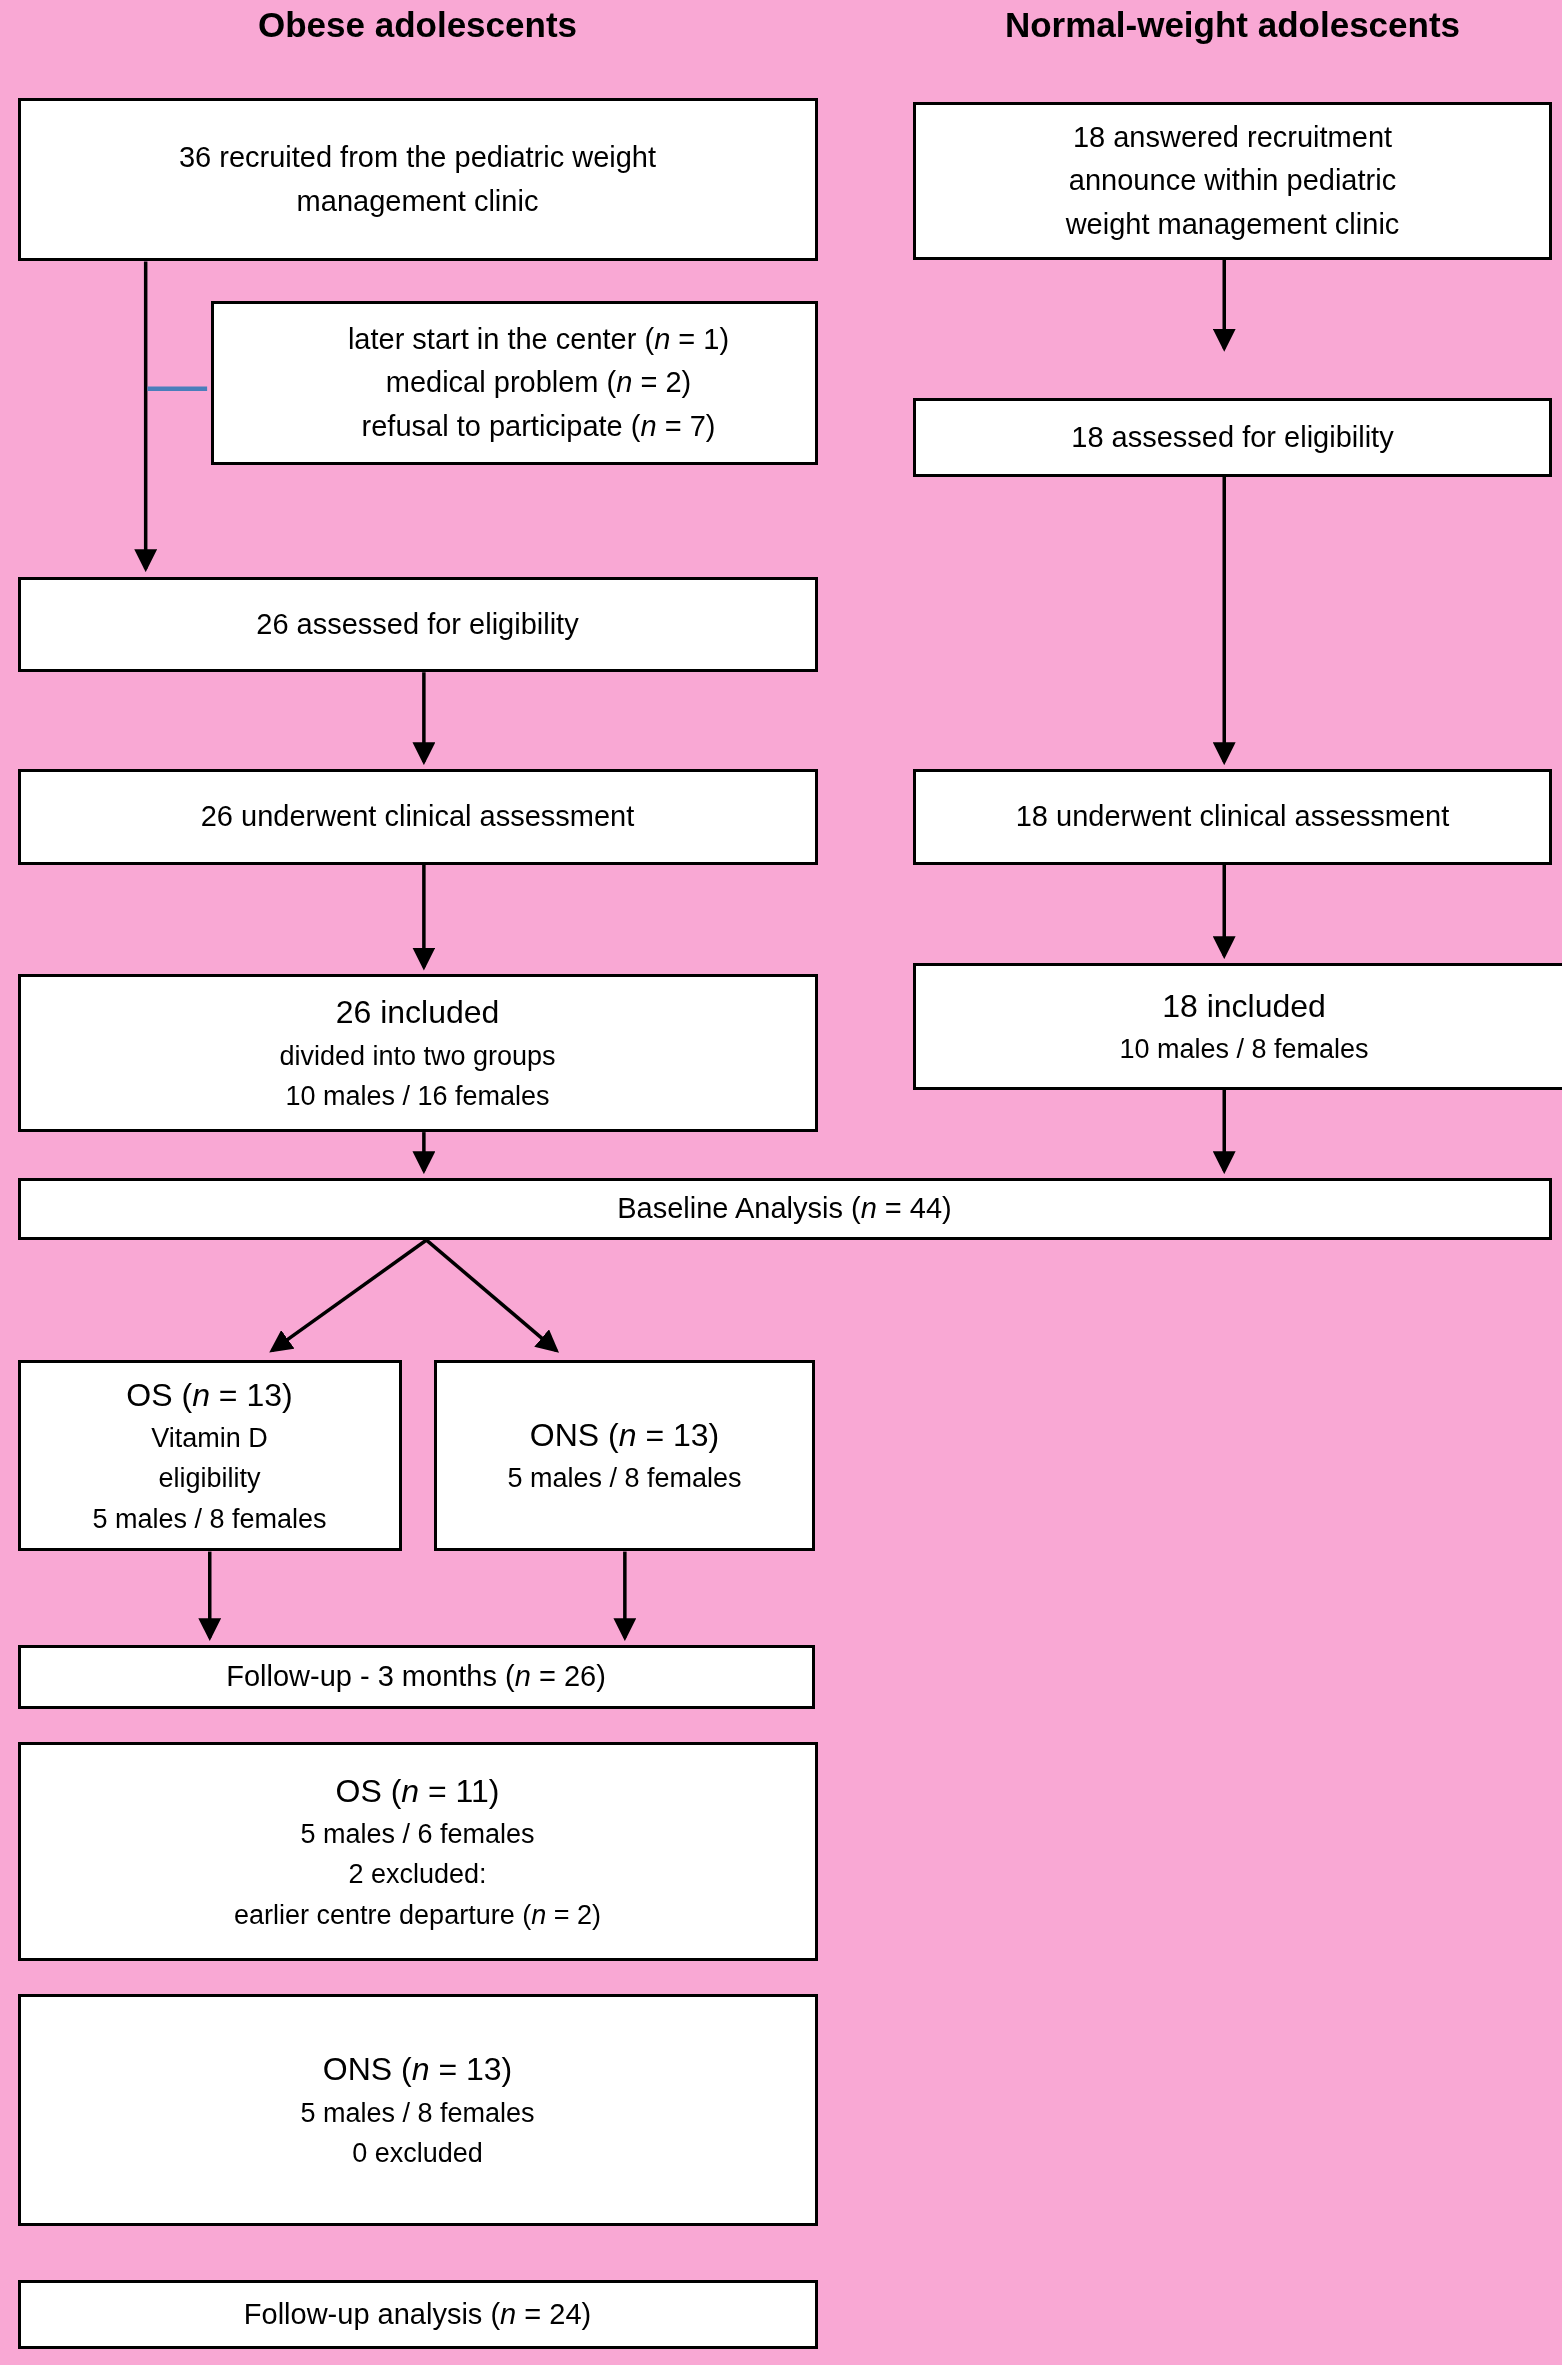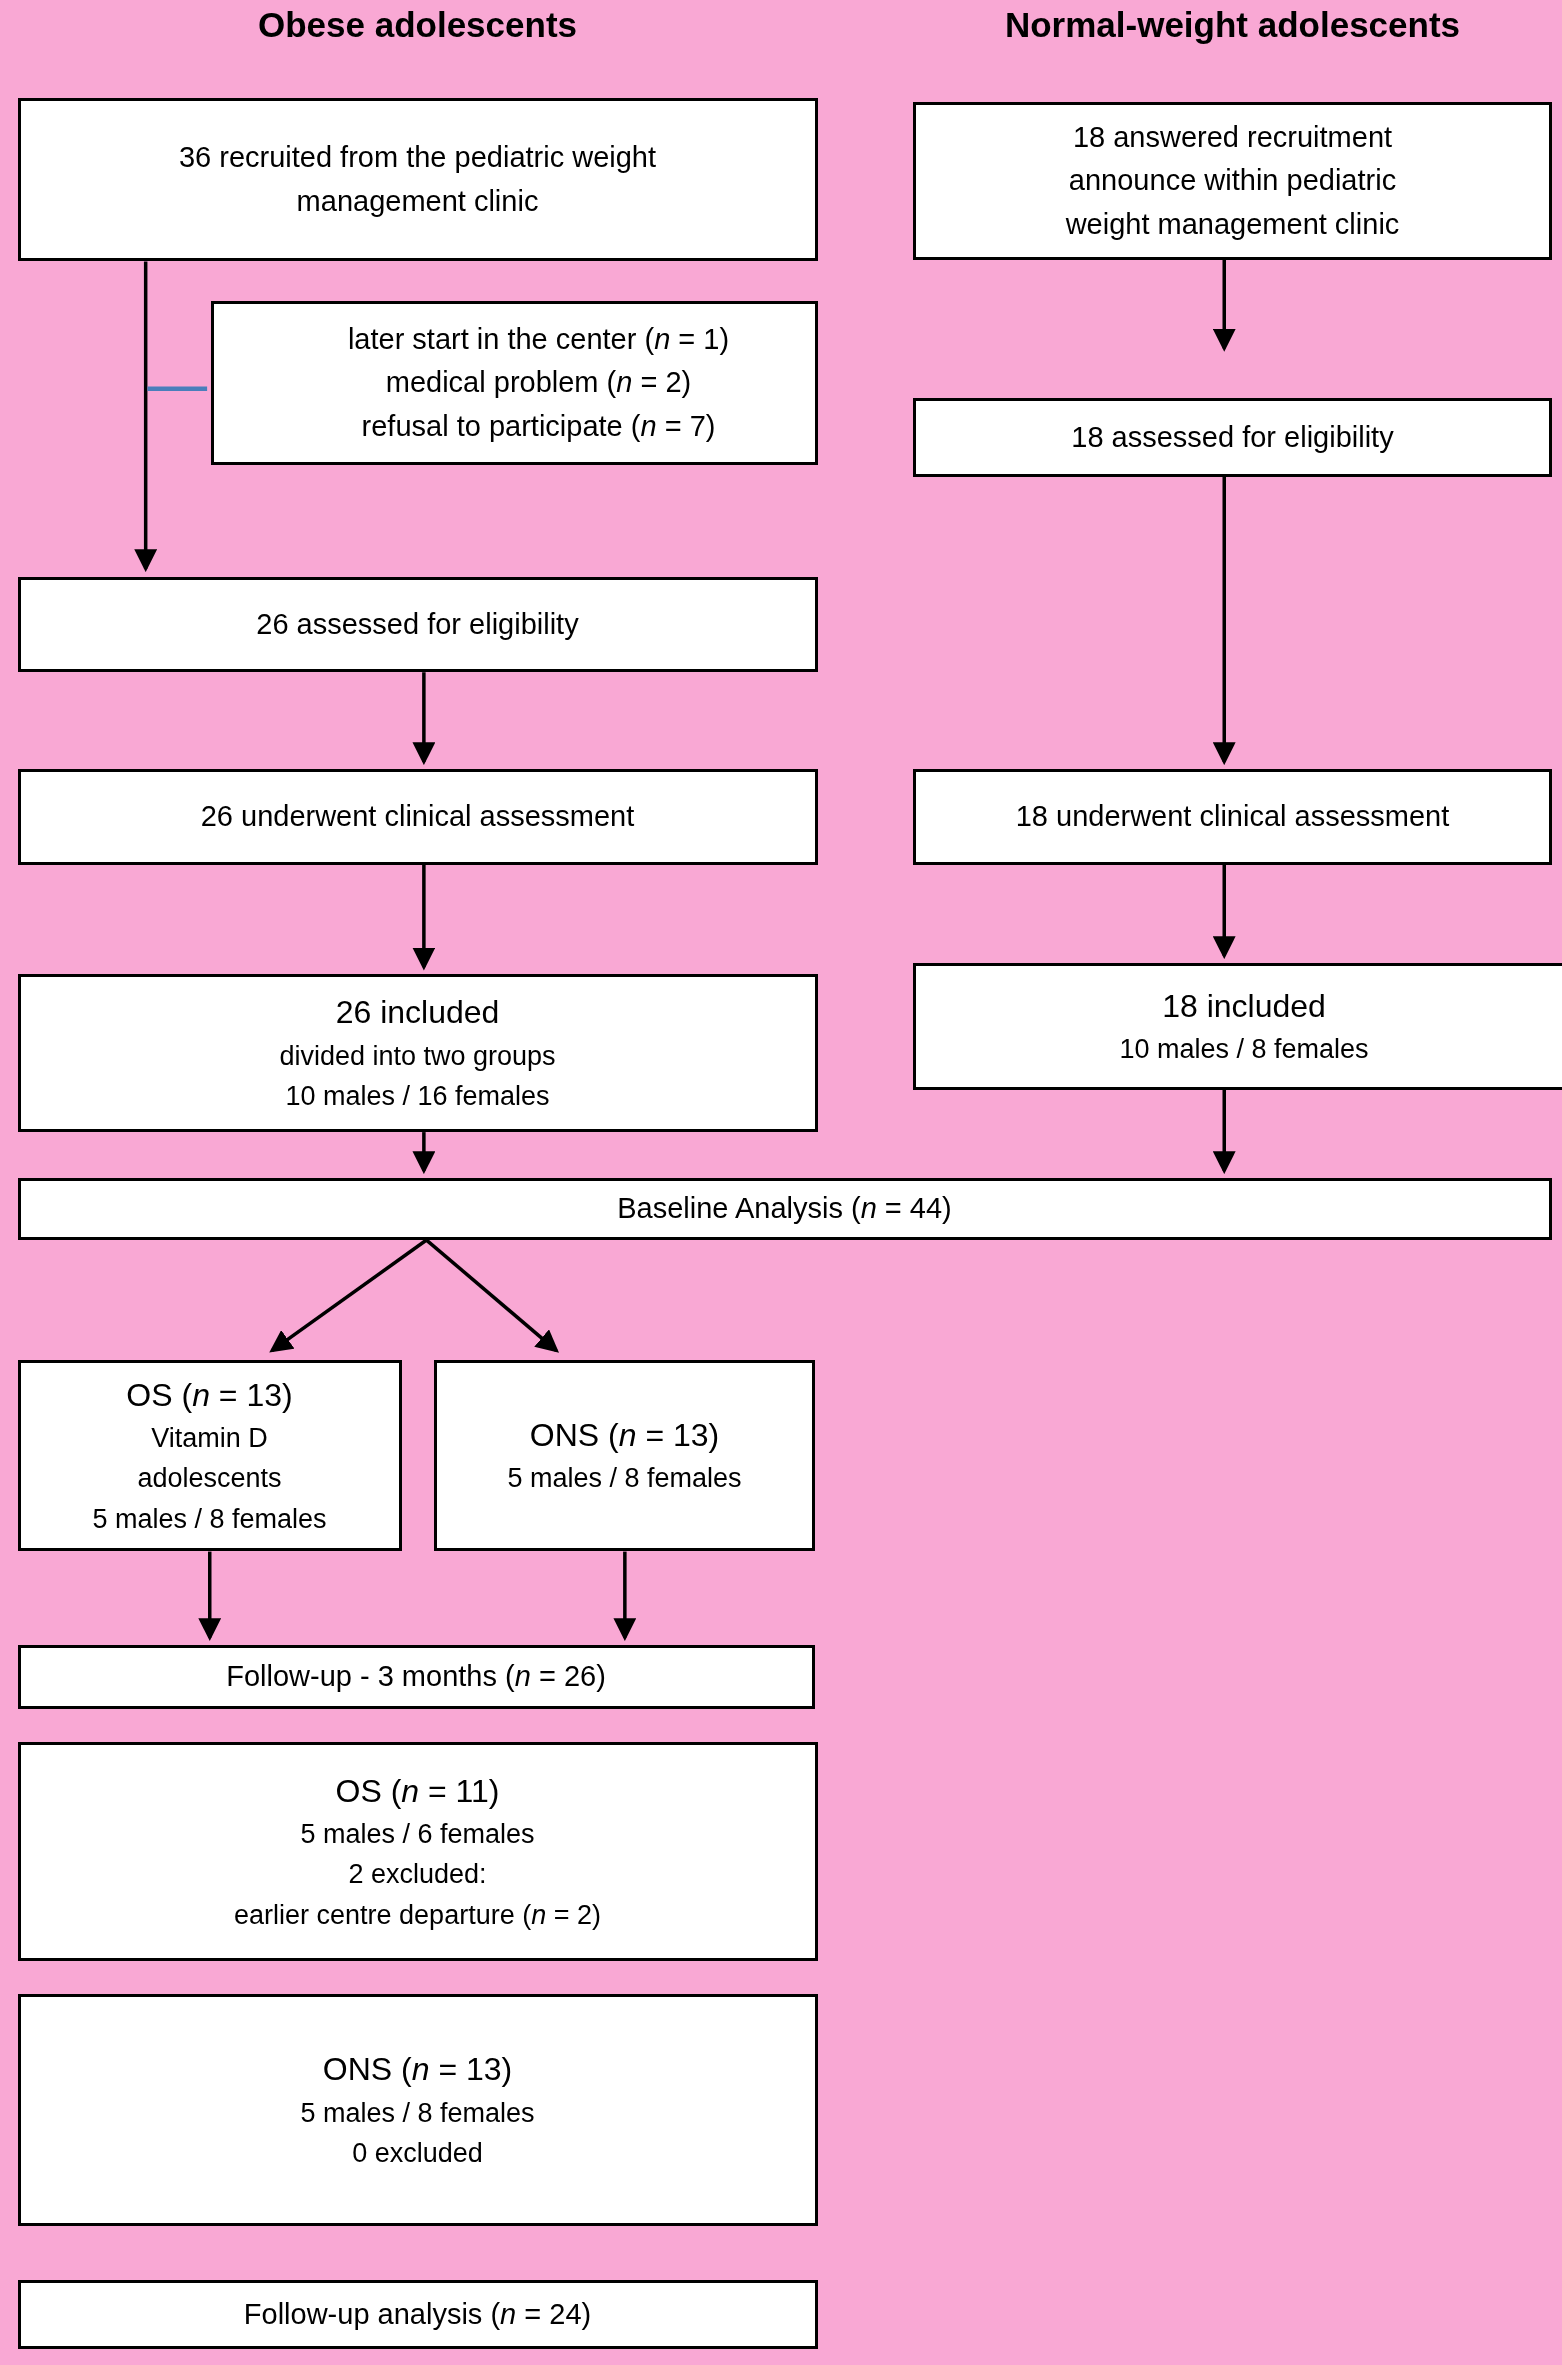--- a/index.html
+++ b/index.html
@@ -120,21 +120,21 @@
     <div class="ln t-sm">10 males / 8 females</div>
   </div>
 
   <div class="box" style="left:17.5px; top:1178px; width:1534px; height:62px;text-align:center;">
     <div class="ln t-md">Baseline Analysis (<i>n</i> = 44)</div>
   </div>
 
   <div class="box" style="left:17.5px; top:1360px; width:384px; height:191px;">
     <div class="ln t-lg">OS (<i>n</i> = 13)</div>
     <div class="ln t-sm">Vitamin D</div>
-    <div class="ln t-sm">adolescents</div>
+    <div class="ln t-sm">eligibility</div>
     <div class="ln t-sm">5 males / 8 females</div>
   </div>
 
   <div class="box" style="left:434px; top:1360px; width:381px; height:191px;">
     <div class="ln t-lg">ONS (<i>n</i> = 13)</div>
     <div class="ln t-sm">5 males / 8 females</div>
   </div>
 
   <div class="box" style="left:17.5px; top:1645px; width:797px; height:64px;">
     <div class="ln t-md">Follow-up - 3 months (<i>n</i> = 26)</div>

